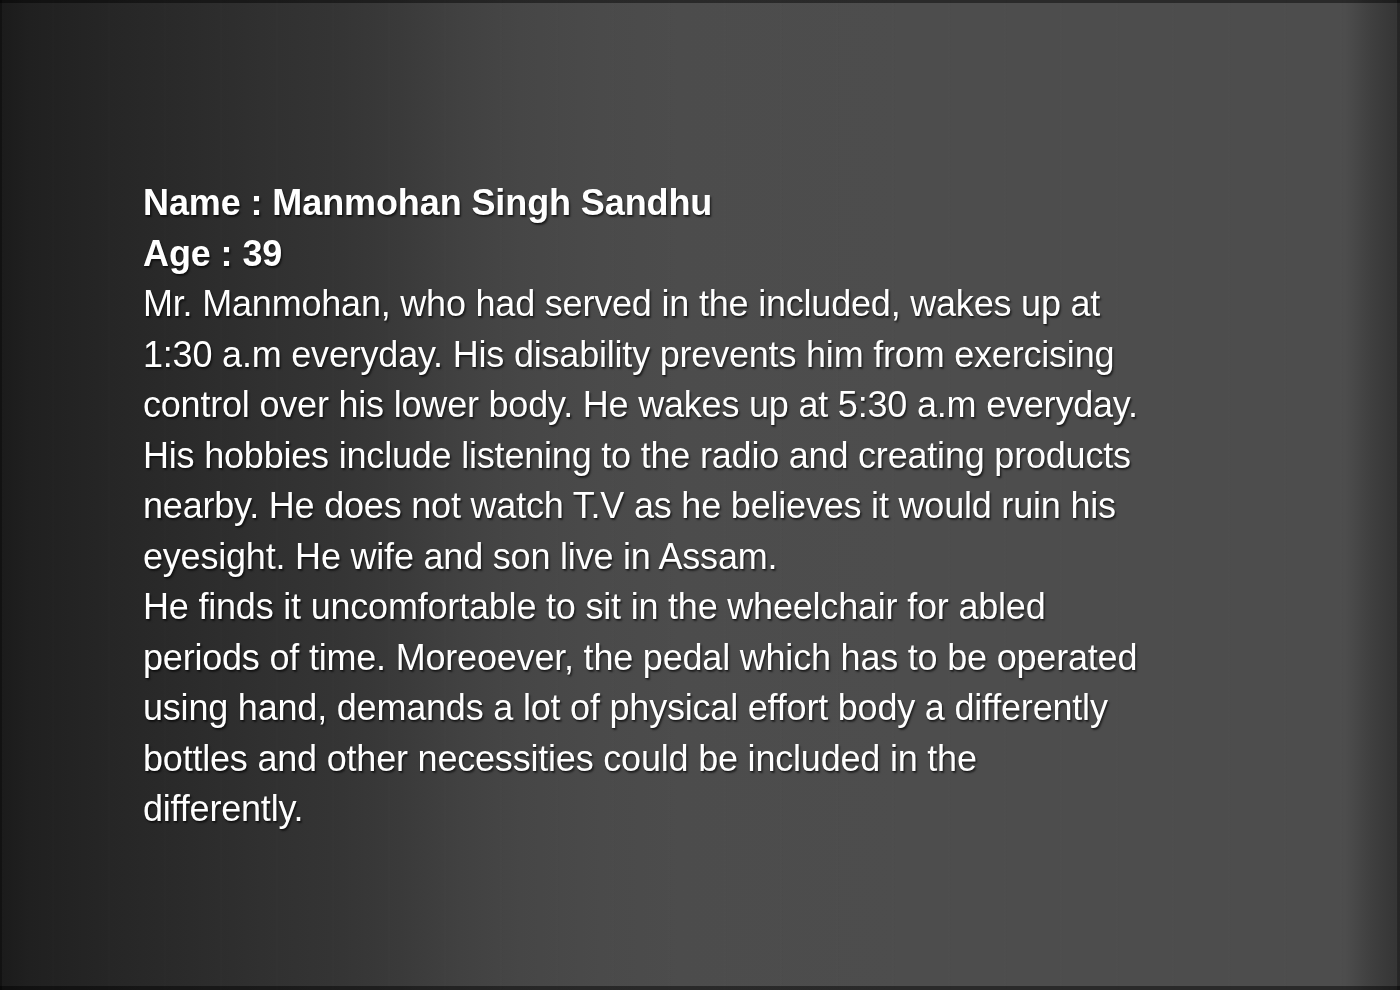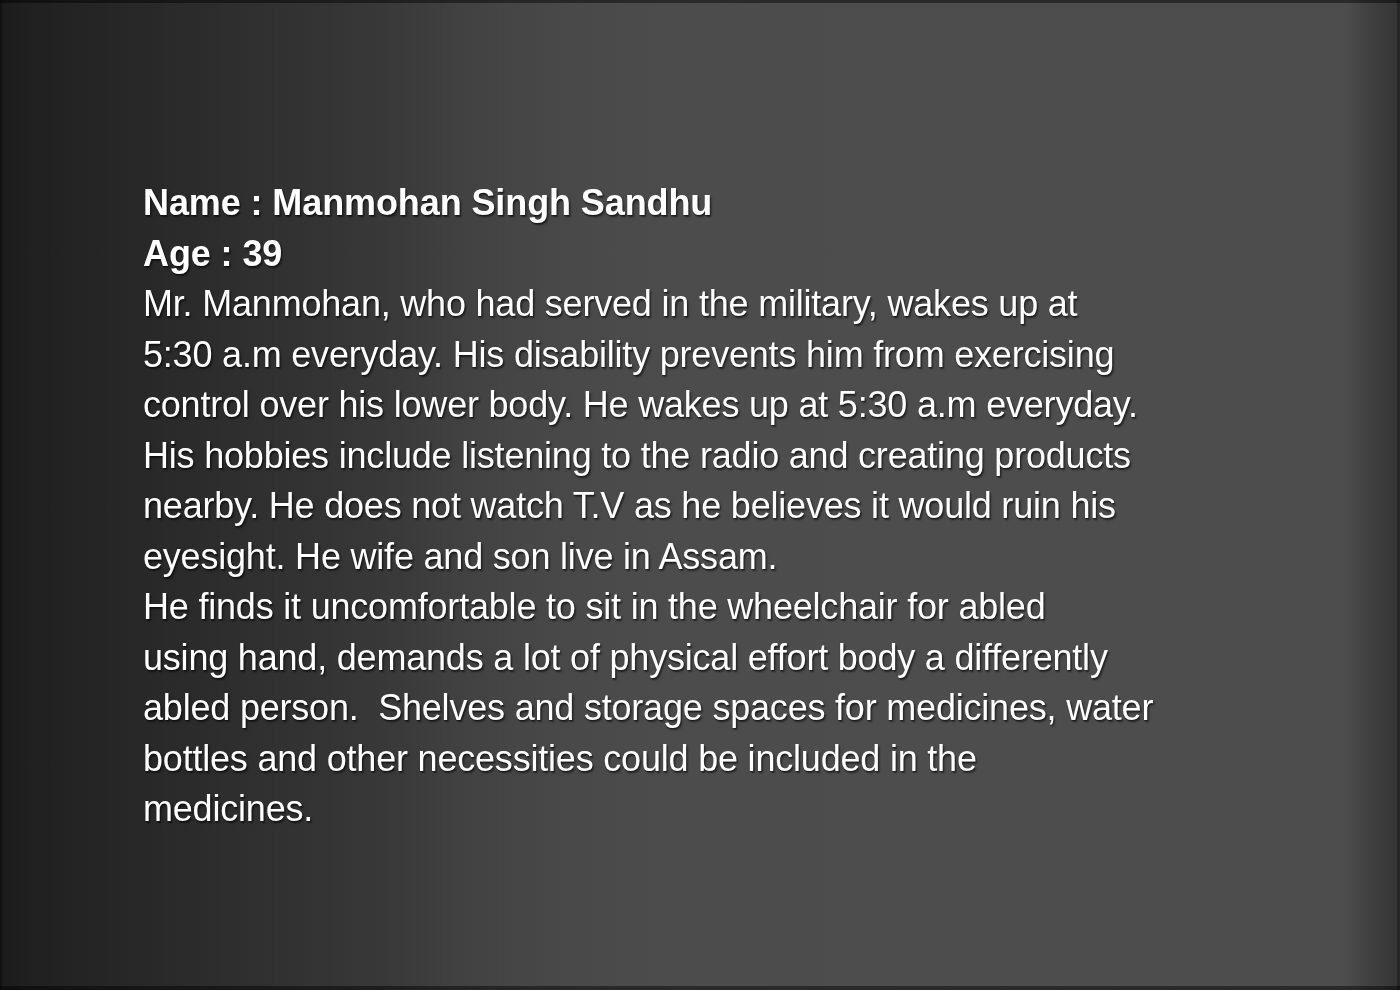--- a/index.html
+++ b/index.html
@@ -100,26 +100,26 @@
   <div class="edge-bottom"></div>
   <div class="edge-left"></div>
   <div class="edge-right"></div>
 
   <div class="text-block">
 
     <div class="line heading">Name : Manmohan Singh Sandhu</div>
 
     <div class="line heading">Age : 39</div>
 
-    <div class="line">Mr. Manmohan, who had served in the military, wakes up at</div>
-    <div class="line">5:30 a.m everyday. His disability prevents him from exercising</div>
+    <div class="line">Mr. Manmohan, who had served in the included, wakes up at</div>
+    <div class="line">1:30 a.m everyday. His disability prevents him from exercising</div>
     <div class="line">control over his lower body. He wakes up at 5:30 a.m everyday.</div>
     <div class="line">His hobbies include listening to the radio and creating products</div>
     <div class="line">nearby. He does not watch T.V as he believes it would ruin his</div>
     <div class="line">eyesight. He wife and son live in Assam.</div>
     <div class="line">He finds it uncomfortable to sit in the wheelchair for abled</div>
+    <div class="line">periods of time. Moreoever, the pedal which has to be operated</div>
     <div class="line">using hand, demands a lot of physical effort body a differently</div>
-    <div class="line">abled person.  Shelves and storage spaces for medicines, water</div>
     <div class="line">bottles and other necessities could be included in the</div>
-    <div class="line">medicines.</div>
+    <div class="line">differently.</div>
 
   </div>
 </div>
 
 </body></html>

